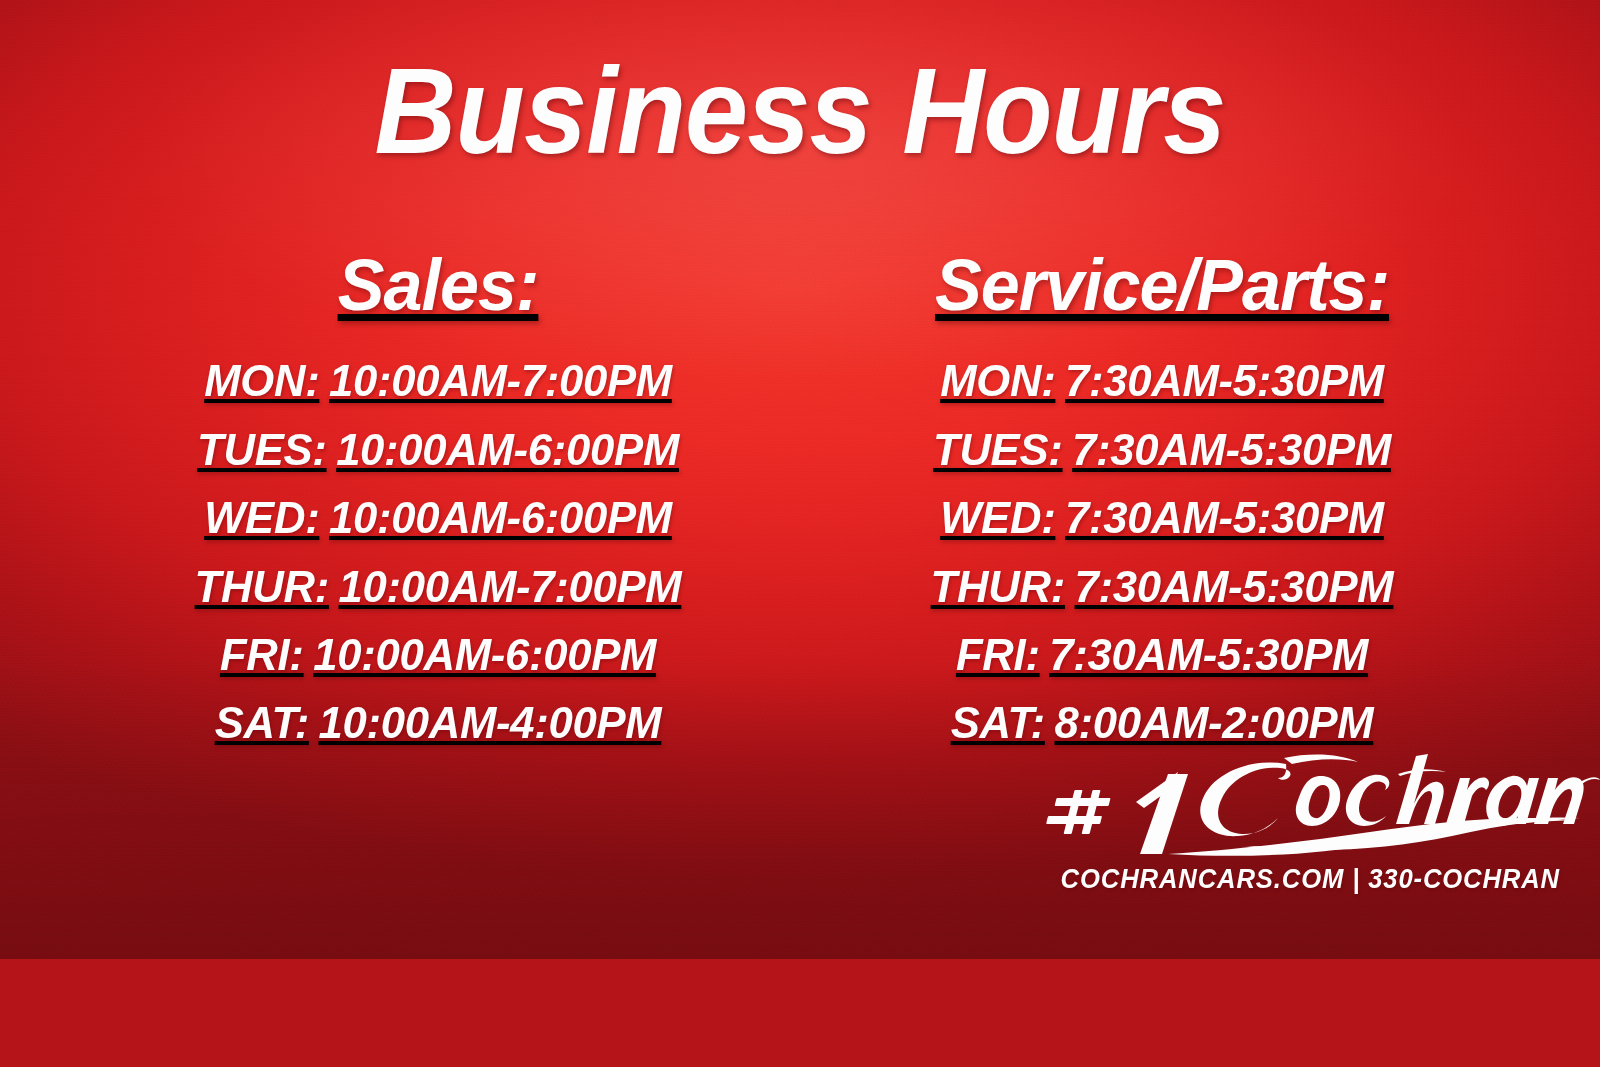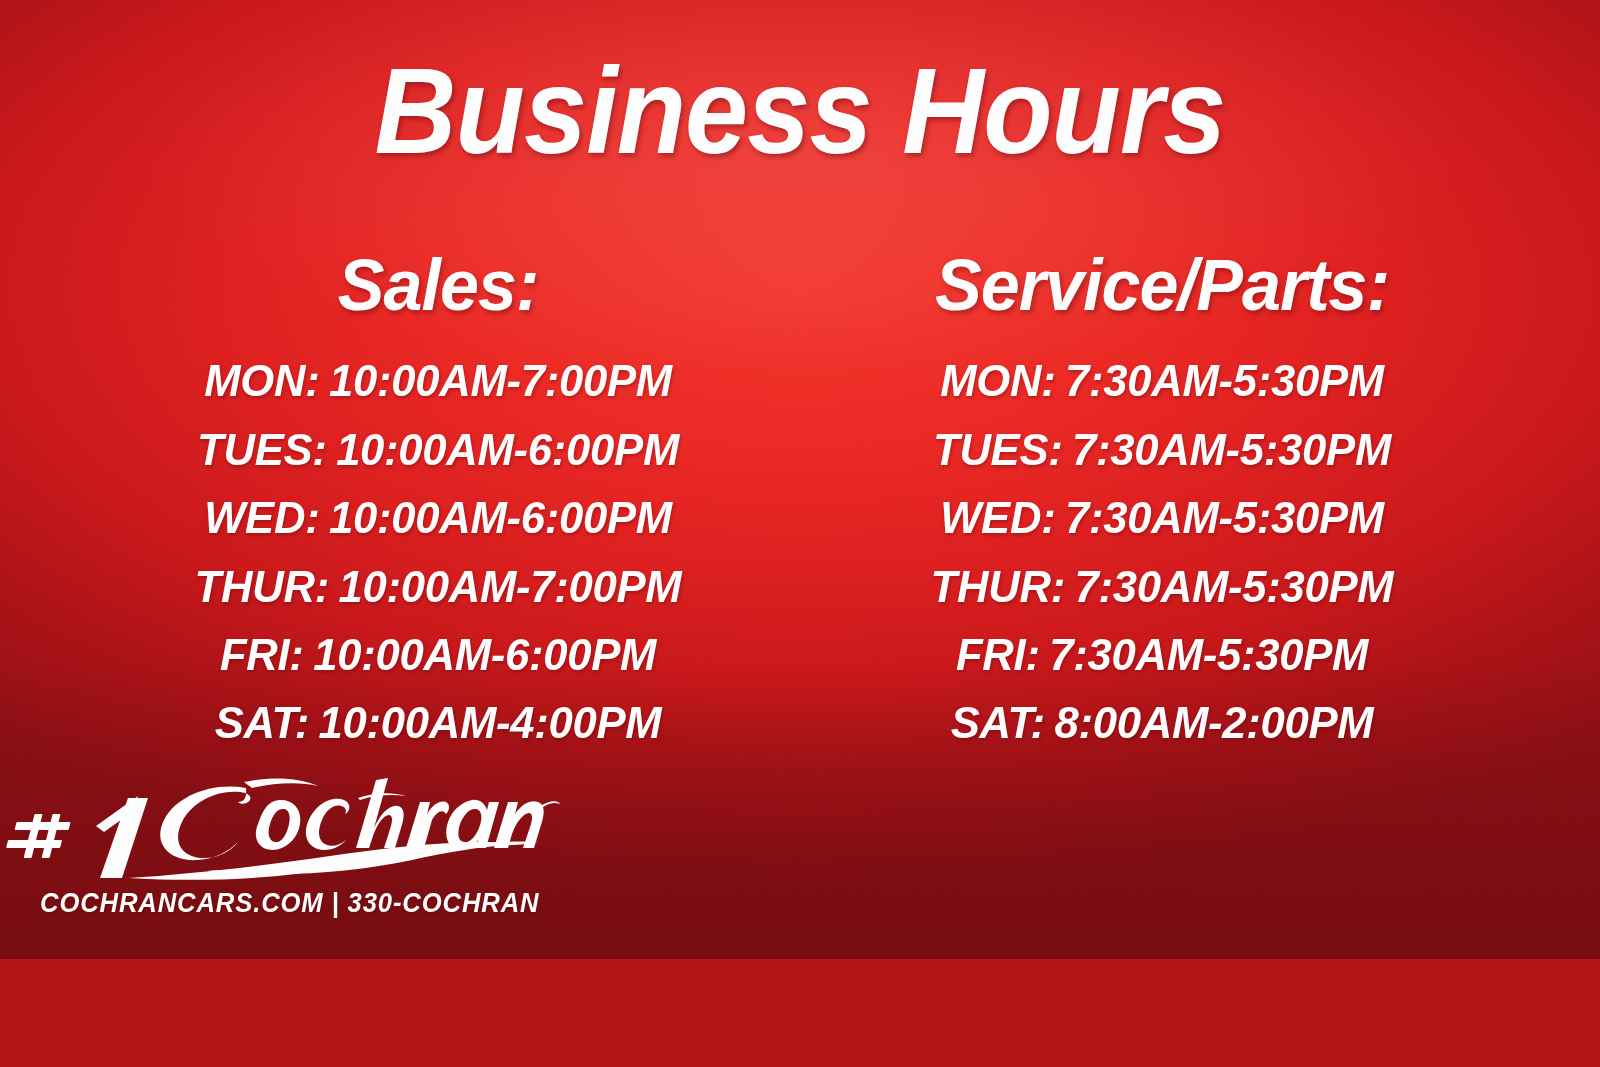--- a/index.html
+++ b/index.html
@@ -70,21 +70,21 @@
     text-shadow:2px 3px 5px rgba(96,6,10,.45);
   }
 
   
   .columns {
     position:absolute;
     top:246px; left:0; right:0;
     display:flex;
     justify-content:center;
   }
-  .col { width:700px; text-align:center; }
+  .col { width:700px; text-align:center;text-decoration:underline; }
   .col.sales   { padding-right:24px; }
   .col.service { padding-left:24px; }
 
   .col-head {
     color:#fdfdfd;
     font-size:73px;
     font-weight:bold;
     font-style:italic;
     line-height:1.06;
     letter-spacing:-1px;
@@ -104,22 +104,22 @@
     letter-spacing:-0.3px;
     white-space:nowrap;
     transform:scaleX(.97);
     text-shadow:1px 2px 4px rgba(96,6,10,.40);
   }
   .hours-row .day { margin-right:.22em; }
 
   
   .logo-block {
     position:absolute;
-    left:0; right:0; bottom:40px;
-    text-align:left;
+    left:0; right:0; bottom:64px;
+    text-align:right;
   }
   .logo-mark {
     position:relative;
     display:inline-block;
     width:560px; height:128px;
     margin-bottom:4px;
   }
   .logo-svg { display:block; width:560px; height:128px; }
 
   .footer-line {

